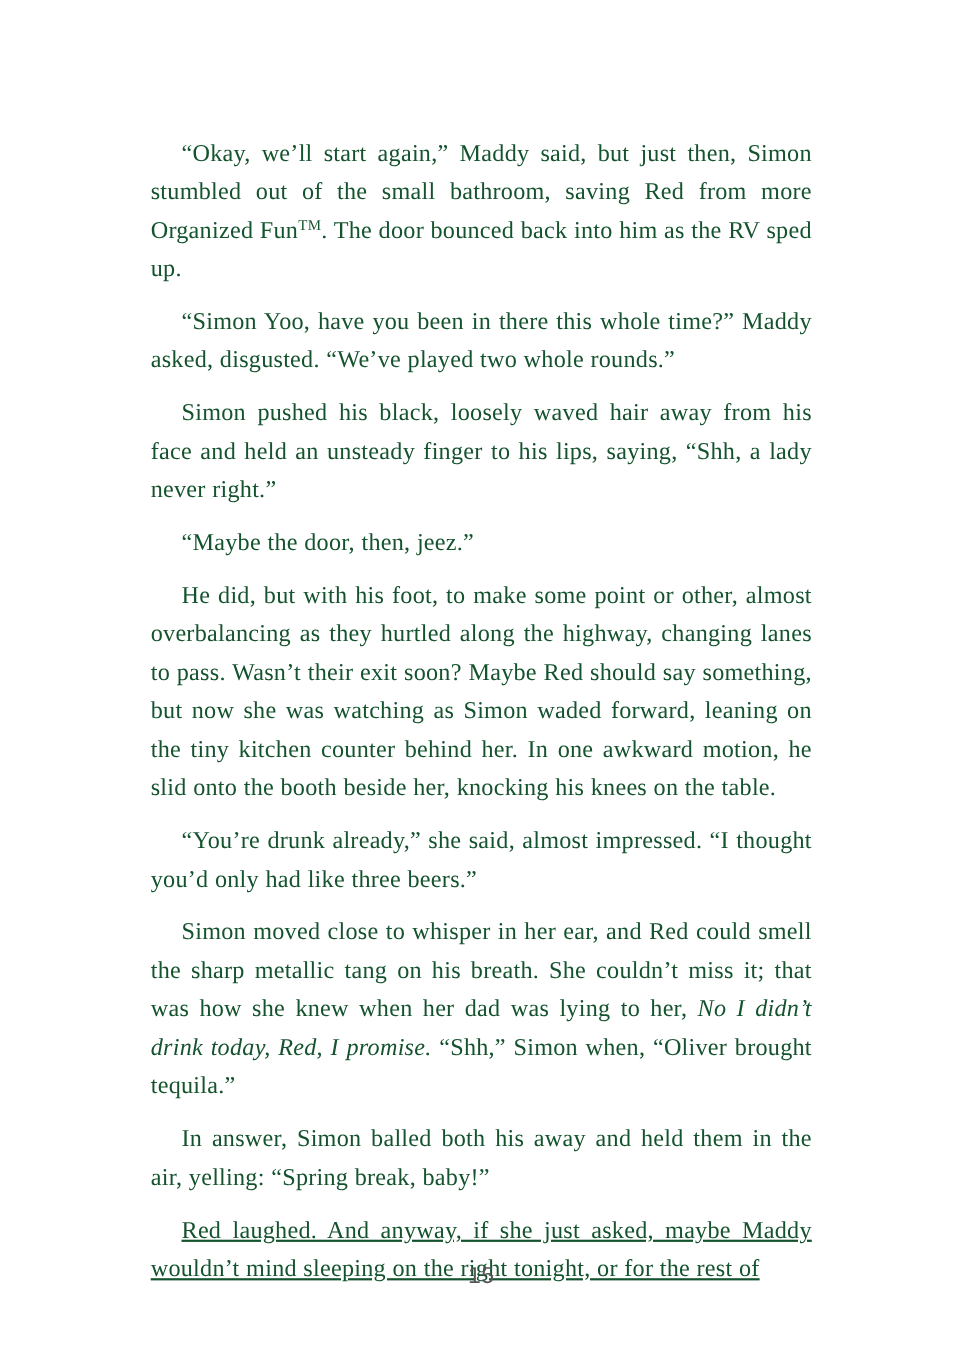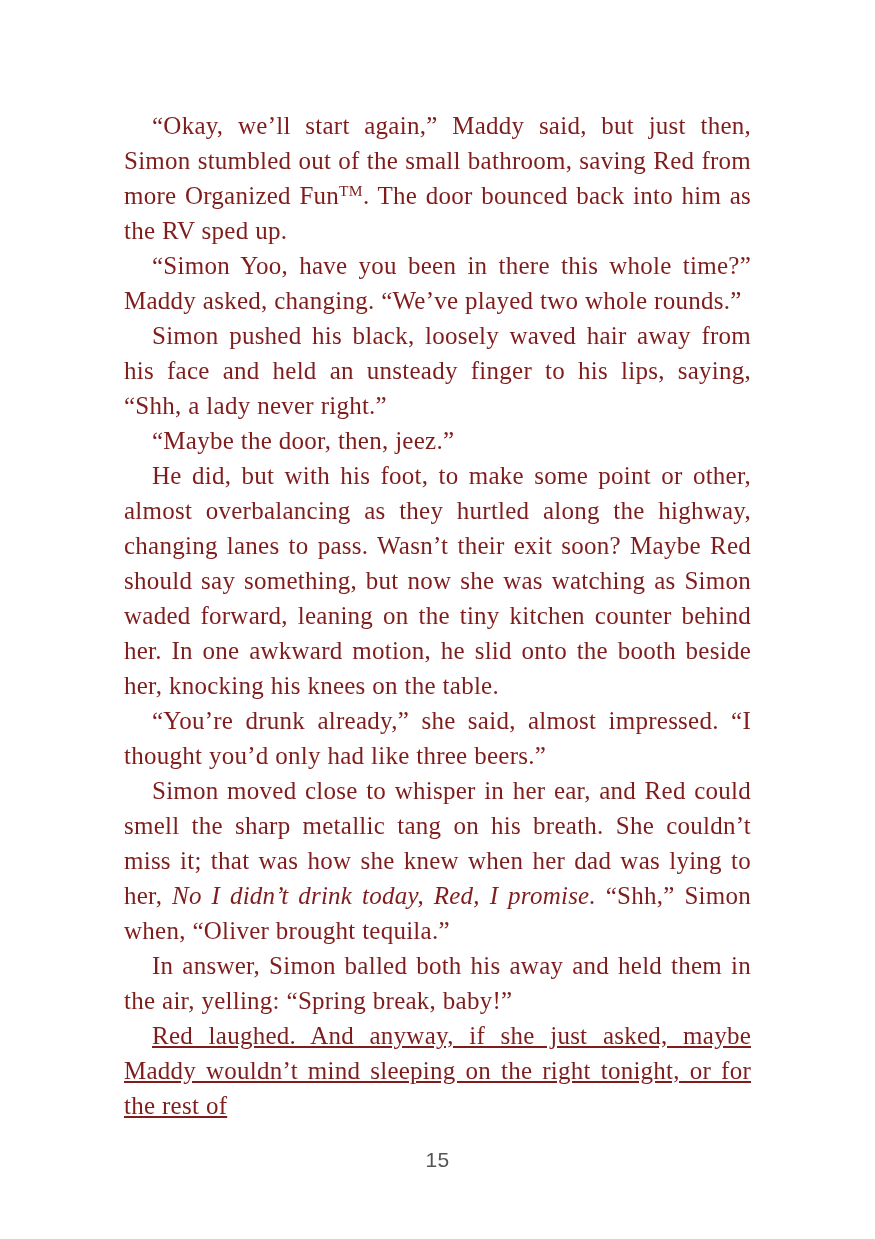--- a/index.html
+++ b/index.html
@@ -27,28 +27,28 @@
   }
 
   .text-block {
     position: absolute;
     left: 124px;
     top: 108px;
     width: 627px;
   }
 
   .para {
-    margin: 0;
+    margin: 13px;
     padding: 0;
     text-indent: 28px;
     text-align: justify;
     text-justify: inter-word;
-    font-size: 25px;
+    font-size: 22px;
     line-height: 35px;
-    color: #7f1d1d;
+    color: #14532d;
     letter-spacing: 0.01em;
     word-spacing: 0.01em;
     font-variant-ligatures: common-ligatures;
   }
 
   .para:last-of-type {
     text-align-last: left;
     text-decoration: underline;
   }
 
@@ -77,21 +77,21 @@
     letter-spacing: 0.02em;
   }
 </style>
 </head>
 <body>
 
 <div class="page">
 
   <div class="text-block" id="text-block">
       <p class="para"><span>“Okay, we’ll start again,” Maddy said, but just then, Simon stumbled out of the small bathroom, saving Red from more Organized Fun</span><sup class="tm">TM</sup><span>. The door bounced back into him as the RV sped up.</span></p>
-      <p class="para"><span>“Simon Yoo, have you been in there this whole time?” Maddy asked, changing. “We’ve played two whole rounds.”</span></p>
+      <p class="para"><span>“Simon Yoo, have you been in there this whole time?” Maddy asked, disgusted. “We’ve played two whole rounds.”</span></p>
       <p class="para"><span>Simon pushed his black, loosely waved hair away from his face and held an unsteady finger to his lips, saying, “Shh, a lady never right.”</span></p>
       <p class="para"><span>“Maybe the door, then, jeez.”</span></p>
       <p class="para"><span>He did, but with his foot, to make some point or other, almost overbalancing as they hurtled along the highway, changing lanes to pass. Wasn’t their exit soon? Maybe Red should say something, but now she was watching as Simon waded forward, leaning on the tiny kitchen counter behind her. In one awkward motion, he slid onto the booth beside her, knocking his knees on the table.</span></p>
       <p class="para"><span>“You’re drunk already,” she said, almost impressed. “I thought you’d only had like three beers.”</span></p>
       <p class="para"><span>Simon moved close to whisper in her ear, and Red could smell the sharp metallic tang on his breath. She couldn’t miss it; that was how she knew when her dad was lying to her, </span><em class="emph">No I didn’t drink today, Red, I promise.</em><span> “Shh,” Simon when, “Oliver brought tequila.”</span></p>
       <p class="para"><span>In answer, Simon balled both his away and held them in the air, yelling: “Spring break, baby!”</span></p>
       <p class="para"><span>Red laughed. And anyway, if she just asked, maybe Maddy wouldn’t mind sleeping on the right tonight, or for the rest of</span></p>
     </div>
 
   <div class="folio">15</div>

